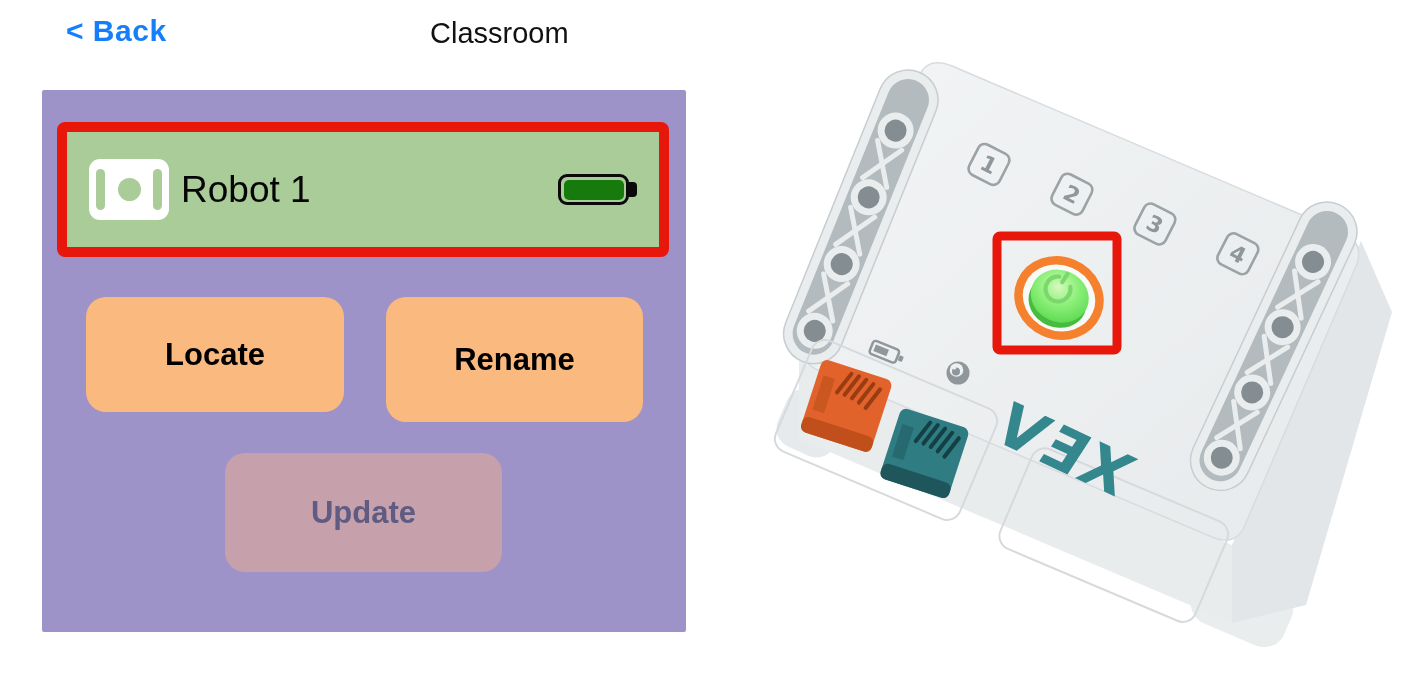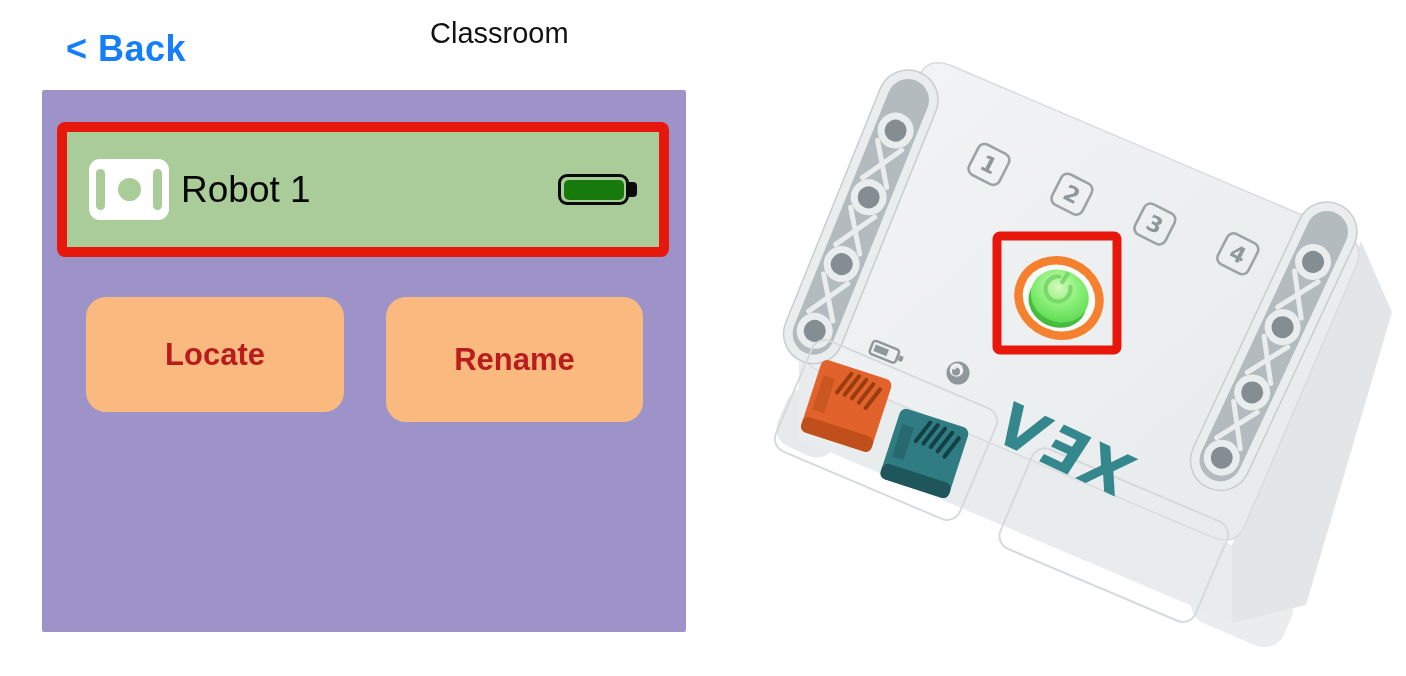--- a/index.html
+++ b/index.html
@@ -1,19 +1,19 @@
 <!DOCTYPE html>
 <html style="--back_blue: #147efb; --purple_panel: #9e93c9; --green_row: #a9cc99; --highlight_red: #e8170c; --orange_button: #f9b97f; --disabled_button: #c6a1ac; --disabled_text: #5f5b82; --battery_green: #177a0c; --port_orange: #e2622b; --port_teal: #2f7c82; --logo_teal: #35878e; --power_ring_orange: #f5812f; --power_green: #6ee25b;"><head>
 <meta charset="utf-8">
 <style>
   html,body{margin:0;padding:0;background:#ffffff;font-family:"Liberation Sans",sans-serif;}
   .screen{position:relative;width:1406px;height:676px;background:#ffffff;overflow:hidden;}
 
   
-  .back-btn{position:absolute;left:66px;top:28px;font-size:36px;font-weight:bold;
+  .back-btn{position:absolute;left:66px;top:14px;font-size:30px;font-weight:bold;
             color:var(--back_blue,#147efb);cursor:pointer;letter-spacing:0.5px;}
   .nav-title{position:absolute;left:430px;top:17px;width:340px;
              font-size:29px;color:#111;}
 
   
   .panel{position:absolute;left:42px;top:90px;width:644px;height:542px;
          background:var(--purple_panel,#9e93c9);border-radius:2px;}
 
   .robot-row-outline{position:absolute;left:15px;top:32px;width:612px;height:135px;
          box-sizing:border-box;border:10px solid var(--highlight_red,#e8170c);
@@ -32,21 +32,21 @@
               font-size:37px;color:#060606;}
 
   .battery{position:absolute;right:30px;top:42px;width:71px;height:31px;box-sizing:border-box;
            border:3px solid #0a0a0a;border-radius:9px;}
   .battery .fill{position:absolute;inset:2.5px;background:var(--battery_green,#177a0c);
            border-radius:5px;}
   .battery::after{content:"";position:absolute;right:-11px;top:5px;width:8px;height:15px;
            background:#0a0a0a;border-radius:0 4px 4px 0;}
 
   .panel-btn{position:absolute;border:none;border-radius:20px;font-family:"Liberation Sans",sans-serif;
-             font-size:31px;font-weight:bold;color:#b91c1c;cursor:pointer;
+             font-size:31px;font-weight:bold;color:#000000;cursor:pointer;
              background:var(--orange_button,#f9b97f);}
   .btn-locate{left:44px;top:207px;width:258px;height:115px;}
   .btn-rename{left:344px;top:207px;width:257px;height:125px;}
   .btn-update{left:183px;top:363px;width:277px;height:119px;
               background:var(--disabled_button,#c6a1ac);color:var(--disabled_text,#5f5b82);}
 
   
   .brain{position:absolute;left:756px;top:40px;width:650px;height:620px;}
   .brain text{font-family:"DejaVu Sans","Liberation Sans",sans-serif;}
 </style>
@@ -67,20 +67,21 @@
         </div>
         <div class="robot-name">Robot 1</div>
         <div class="battery">
           <div class="fill"></div>
         </div>
       </div>
     </div>
 
     <button class="panel-btn btn-locate">Locate</button>
     <button class="panel-btn btn-rename">Rename</button>
+    <button class="panel-btn btn-update">Update</button>
   </div>
 
   <svg class="brain" viewBox="0 0 650 620">
     <defs>
       <radialGradient id="gGreen" cx="42%" cy="35%" r="80%">
         <stop offset="0%" stop-color="#d6f9bc"></stop>
         <stop offset="45%" stop-color="#8aef77"></stop>
         <stop offset="100%" stop-color="#4ed347"></stop>
       </radialGradient>
       <linearGradient id="gBody" x1="0" y1="0" x2="1" y2="1">

